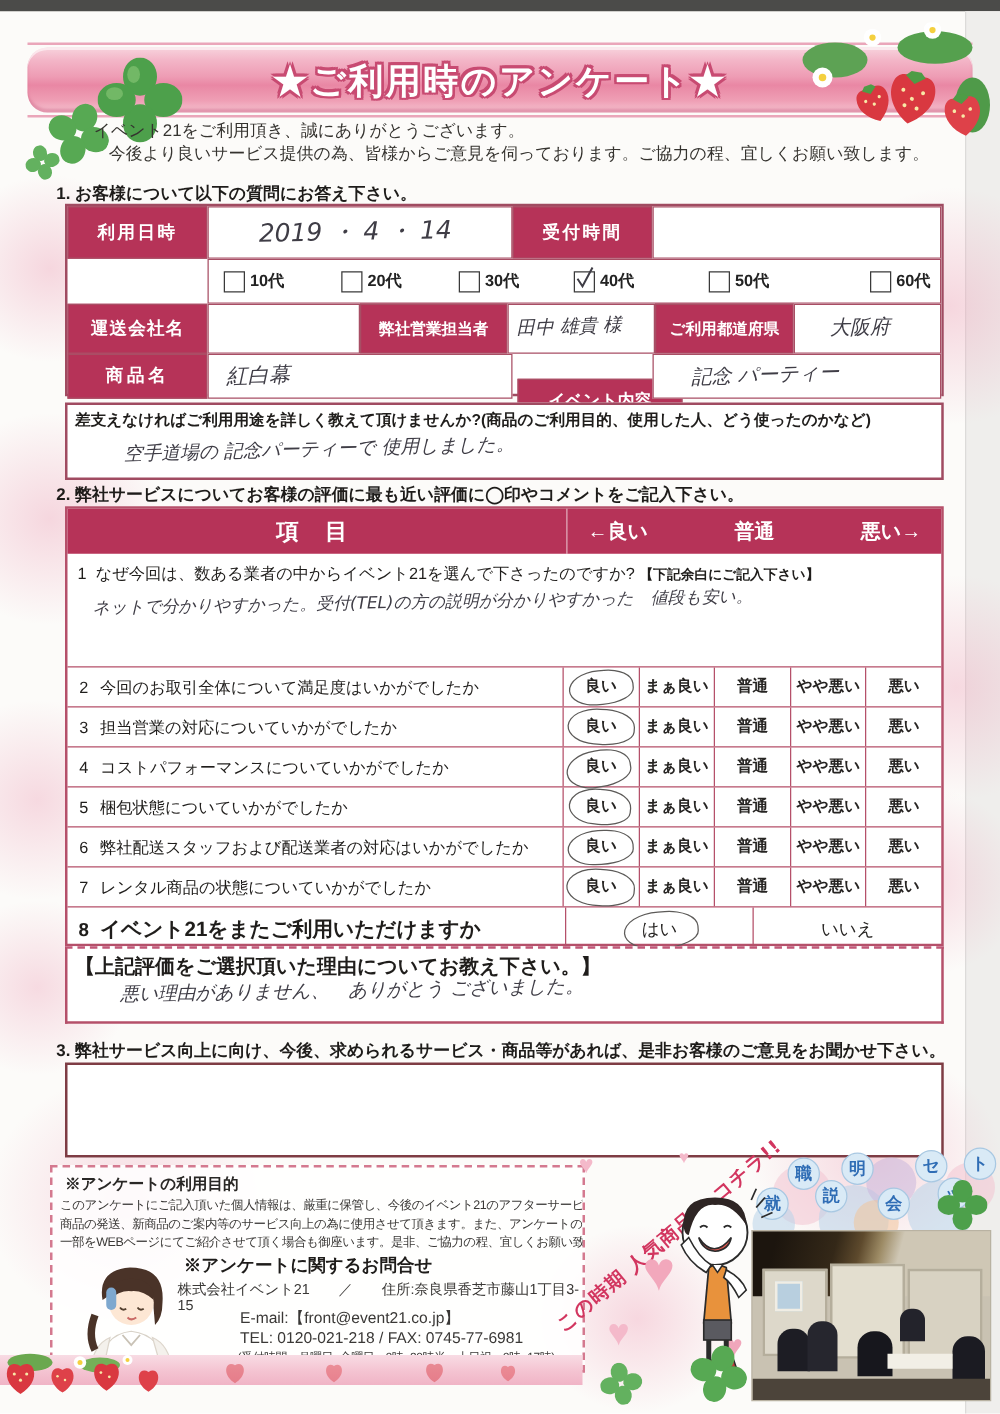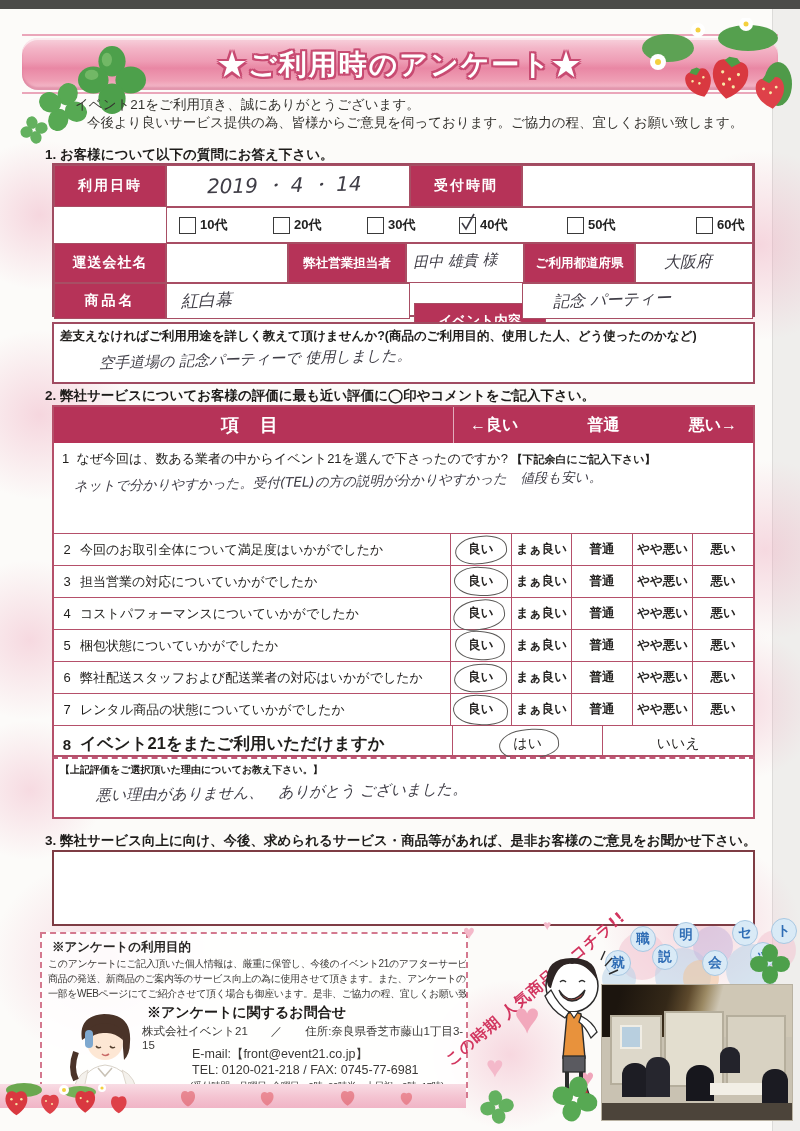--- a/index.html
+++ b/index.html
@@ -392,21 +392,21 @@
           <span>はい</span>
           <span class="circle-mark" style="left:46px;top:3px;width:58px;height:28px;transform:rotate(-4deg);"></span>
         </div>
       <div class="rt-opt" style="width:150px;font-size:14px;font-weight:normal;">
           <span>いいえ</span>
         </div>
     </div>
   </div>
 
   <div class="abs" id="reason">
-    <div style="position:absolute;left:6px;top:4px;font-size:10px;font-weight:600;color:#1f1d1b;">【上記評価をご選択頂いた理由についてお教え下さい。】</div>
+    <div style="position:absolute;left:6px;top:4px;font-size:16px;font-weight:600;color:#1f1d1b;">【上記評価をご選択頂いた理由についてお教え下さい。】</div>
     <div class="hw" style="position:absolute;left:42px;top:24px;font-size:15px;font-style:italic;transform:rotate(-1deg);">悪い理由がありません、　ありがとう ございました。</div>
   </div>
 
   <div class="sec-head" style="left:45px;top:832px;">3. 弊社サービス向上に向け、今後、求められるサービス・商品等があれば、是非お客様のご意見をお聞かせ下さい。</div>
   <div class="abs" id="s3box">
     <span class="hw"></span>
   </div>
 
   <div class="abs" id="fbox">
     <div style="position:absolute;left:10px;top:5px;font-size:12.5px;font-weight:bold;color:#2a2826;">※アンケートの利用目的</div>

